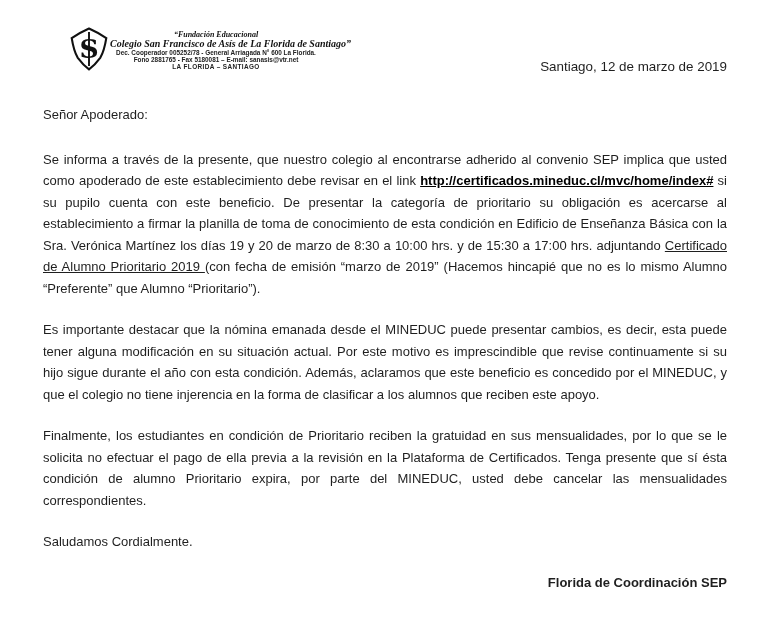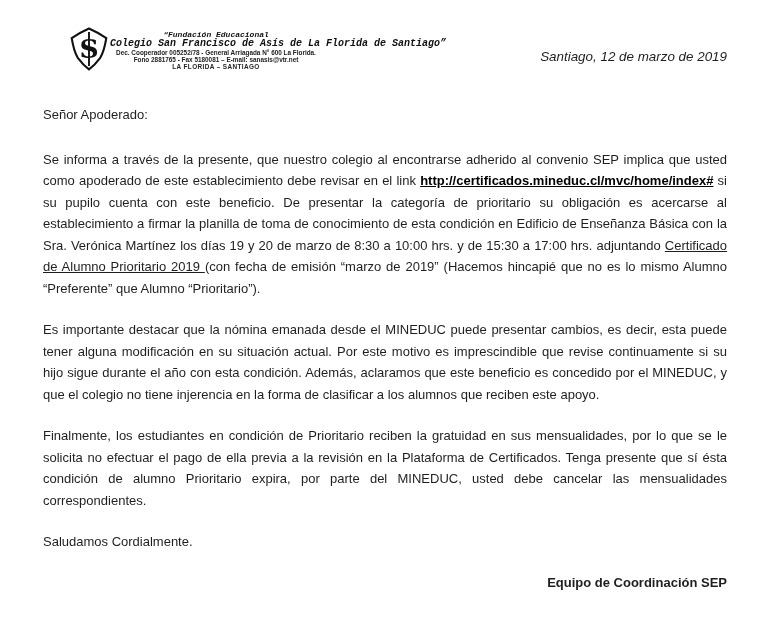--- a/index.html
+++ b/index.html
@@ -23,43 +23,42 @@
   }
   .logo { width: 38px; height: 44px; flex: 0 0 auto; }
   .header-text {
     width: 212px;
     margin-left: 2px;
     margin-top: 3px;
     text-align: center;
   }
   .header-text > div { white-space: nowrap; }
   .h-script {
-    font-family: Liberation Mono, monospace;
+    font-family: Liberation Serif, serif;
     font-style: italic;
     font-weight: bold;
     color: #111;
   }
   .h-line1 { font-size: 8px;  line-height: 9px; }
   .h-line2 { font-size: 10px; line-height: 10px; }
   .h-tiny {
     font-size: 6.4px;
     line-height: 7px;
     font-weight: bold;
     color: #222;
   }
   .h-city { letter-spacing: 0.4px; }
 
   
   .date-line {
     position: absolute;
-    top: 48px;
+    top: 58px;
     right: 33px;
     font-size: 13.4px;
     line-height: 18px;
-    font-style: italic;
   }
 
   
   .content {
     position: absolute;
     left: 43px;
     right: 33px;
     top: 104px;
   }
   .content p {
@@ -113,17 +112,17 @@
     <p class="salutation">Señor Apoderado:</p>
 
     <p class="para"><span>Se informa a través de la presente, que nuestro colegio al encontrarse adherido al convenio SEP implica que usted como apoderado de este establecimiento debe revisar en el link </span><a class="link">http://certificados.mineduc.cl/mvc/home/index#</a><span> si su pupilo cuenta con este beneficio.  De presentar la categoría de prioritario su obligación es acercarse al establecimiento a firmar la planilla de toma de conocimiento de esta condición en Edificio de Enseñanza Básica con la Sra. Verónica Martínez los días </span><span class="b">19 y 20 de marzo de 8:30 a 10:00 hrs. y de 15:30 a 17:00 hrs.</span><span> adjuntando </span><span class="b u">Certificado de Alumno Prioritario 2019 </span><span>(con fecha de emisión “marzo de 2019” (Hacemos hincapié que no es lo mismo Alumno “Preferente” que Alumno “Prioritario”).</span></p>
 
     <p class="para">Es importante destacar que la nómina emanada desde el MINEDUC puede presentar cambios, es decir, esta puede tener alguna modificación en su situación actual.  Por este motivo es imprescindible que revise continuamente si su hijo sigue durante el año con esta condición. Además, aclaramos que este beneficio es concedido por el MINEDUC, y que el colegio no tiene injerencia en la forma de clasificar a los alumnos que reciben este apoyo.</p>
 
     <p class="para">Finalmente, los estudiantes en condición de Prioritario reciben la gratuidad en sus mensualidades, por lo que se le solicita no efectuar el pago de ella previa a la revisión en la Plataforma de Certificados. Tenga presente que sí ésta condición de alumno Prioritario expira, por parte del MINEDUC, usted debe cancelar las mensualidades correspondientes.</p>
 
     <p class="closing">Saludamos Cordialmente.</p>
 
-    <p class="signature">Equipo de Coordinación SEP</p>
+    <p class="signature">Florida de Coordinación SEP</p>
 
   </div>
 
 </div>
 
 </body></html>

